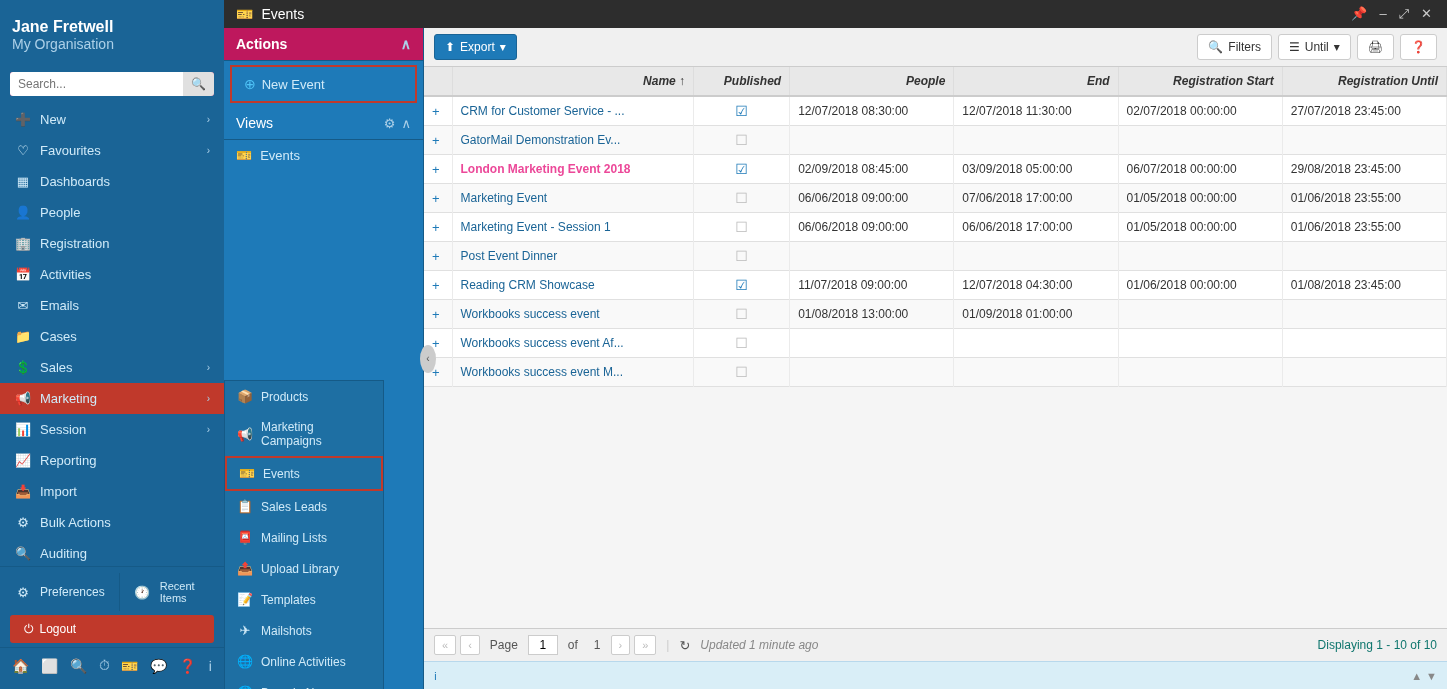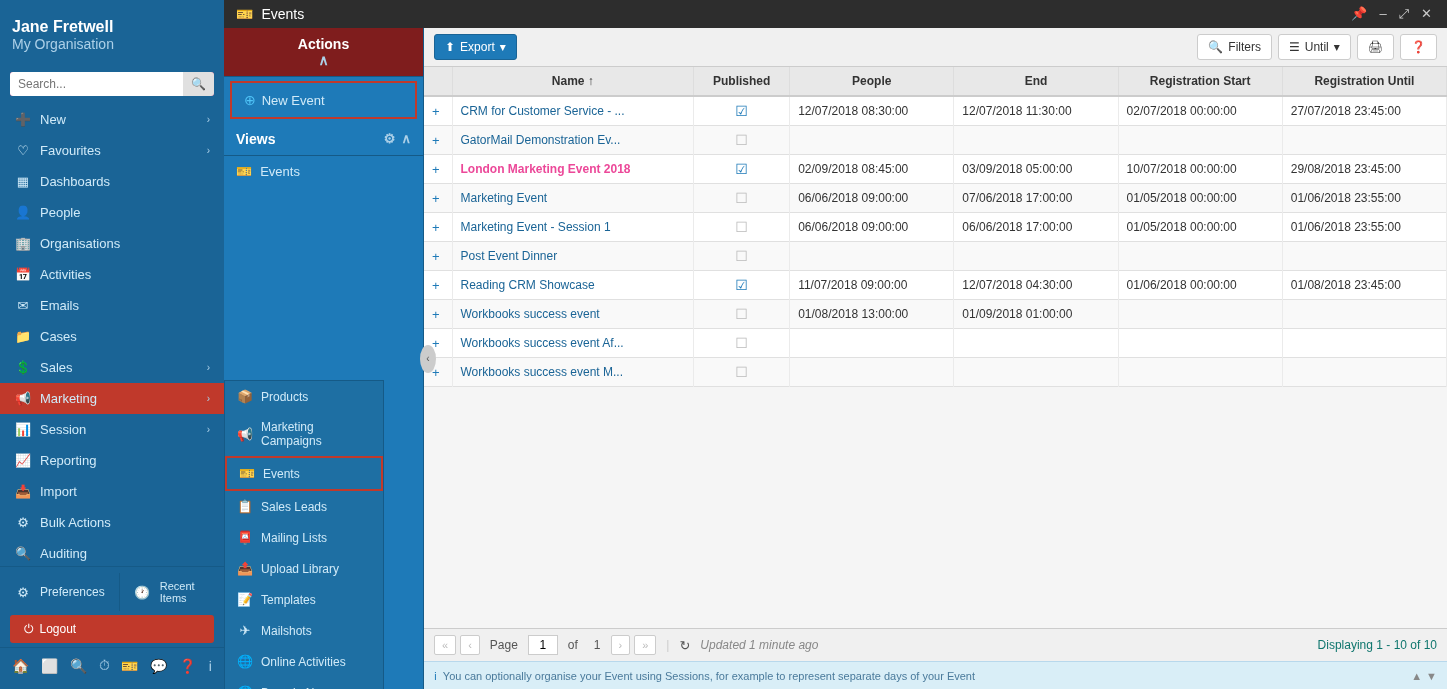--- a/index.html
+++ b/index.html
@@ -147,47 +147,46 @@
       flex-direction: column;
       width: 200px;
       flex-shrink: 0;
       border-right: 1px solid #155a87;
     }
     .actions-header {
       display: flex;
       align-items: center;
       justify-content: space-between;
       padding: 8px 12px;
-      background: #7f1d1d;
+      background: #be185d;
       border-bottom: 1px solid #155a87;
       color: #fff;
       font-size: 14px;
       font-weight: bold;
-      flex-direction: column;
     }
     .actions-header-icon { cursor: pointer; color: #acd0e8; }
     .new-event-btn {
       display: flex;
       align-items: center;
       gap: 6px;
       padding: 9px 12px;
       color: #d0eaf8;
       cursor: pointer;
       border: 2px solid #c0392b;
       margin: 4px 6px;
       font-size: 13px;
     }
     .views-header {
       display: flex;
-      align-items: flex-start;
+      align-items: flex-end;
       justify-content: space-between;
       padding: 8px 12px;
       color: #fff;
       font-size: 14px;
-      font-weight: bold;
+      font-weight: normal;
       border-bottom: 1px solid #155a87;
     }
     .views-icons { display: flex; gap: 6px; align-items: center; }
     .views-icon { color: #acd0e8; cursor: pointer; font-size: 13px; }
     .view-item {
       display: flex;
       align-items: center;
       gap: 8px;
       padding: 8px 12px;
       color: #d0eaf8;
@@ -267,25 +266,26 @@
       width: 100%;
       border-collapse: collapse;
       font-size: 12px;
     }
     thead tr {
       background: #e8e8e8;
       border-bottom: 2px solid #ccc;
     }
     thead th {
       padding: 7px 8px;
-      text-align: center;
+      text-align: right;
       font-weight: bold;
       color: #333;
       white-space: nowrap;
       border-right: 1px solid #ddd;
+      font-style: italic;
     }
     tbody tr { border-bottom: 1px solid #e0e0e0; background: #fff; }
     tbody tr:nth-child(even) { background: #f9f9f9; }
     tbody td {
       padding: 6px 8px;
       color: #333;
       white-space: nowrap;
       border-right: 1px solid #ebebeb;
     }
     .row-plus { color: #1e7ab8; cursor: pointer; font-size: 13px; }
@@ -388,21 +388,21 @@
     <div class="nav-item">
       <span class="nav-icon">▦</span>
       <span class="nav-label">Dashboards</span>
     </div>
     <div class="nav-item">
       <span class="nav-icon">👤</span>
       <span class="nav-label">People</span>
     </div>
     <div class="nav-item">
       <span class="nav-icon">🏢</span>
-      <span class="nav-label">Organisations</span>
+      <span class="nav-label">Registration</span>
     </div>
     <div class="nav-item">
       <span class="nav-icon">📅</span>
       <span class="nav-label">Activities</span>
     </div>
     <div class="nav-item">
       <span class="nav-icon">✉</span>
       <span class="nav-label">Emails</span>
     </div>
     <div class="nav-item">
@@ -620,21 +620,21 @@
                 <td></td>
                 <td></td>
                 <td></td>
               </tr>
               <tr>
                 <td><span class="row-plus">+</span></td>
                 <td><span class="name-link london">London Marketing Event 2018</span></td>
                 <td class="checkbox-cell"><span class="cb-checked">☑</span></td>
                 <td>02/09/2018 08:45:00</td>
                 <td>03/09/2018 05:00:00</td>
-                <td>10/07/2018 00:00:00</td>
+                <td>06/07/2018 00:00:00</td>
                 <td>29/08/2018 23:45:00</td>
               </tr>
               <tr>
                 <td><span class="row-plus">+</span></td>
                 <td><span class="name-link">Marketing Event</span></td>
                 <td class="checkbox-cell"><span class="cb-unchecked">☐</span></td>
                 <td>06/06/2018 09:00:00</td>
                 <td>07/06/2018 17:00:00</td>
                 <td>01/05/2018 00:00:00</td>
                 <td>01/06/2018 23:55:00</td>
@@ -709,21 +709,20 @@
           <button class="pag-btn disabled">»</button>
           <span style="margin:0 6px; color:#ccc;">|</span>
           <span class="refresh-icon">↻</span>
           <span class="updated-text" style="margin-left:6px;">Updated 1 minute ago</span>
         </div>
         <div class="displaying-text">Displaying 1 - 10 of 10</div>
       </div>
 
       <div class="info-bar">
         <span class="info-icon">ℹ</span>
-        <span>You can optionally organise your Event using Sessions, for example to represent separate days of your Event</span>
         <div style="margin-left:auto; display:flex; gap:4px;">
           <span style="cursor:pointer; color:#888;">▲</span>
           <span style="cursor:pointer; color:#888;">▼</span>
         </div>
       </div>
     </div>
   </div>
 </div>
 
 </body></html>

